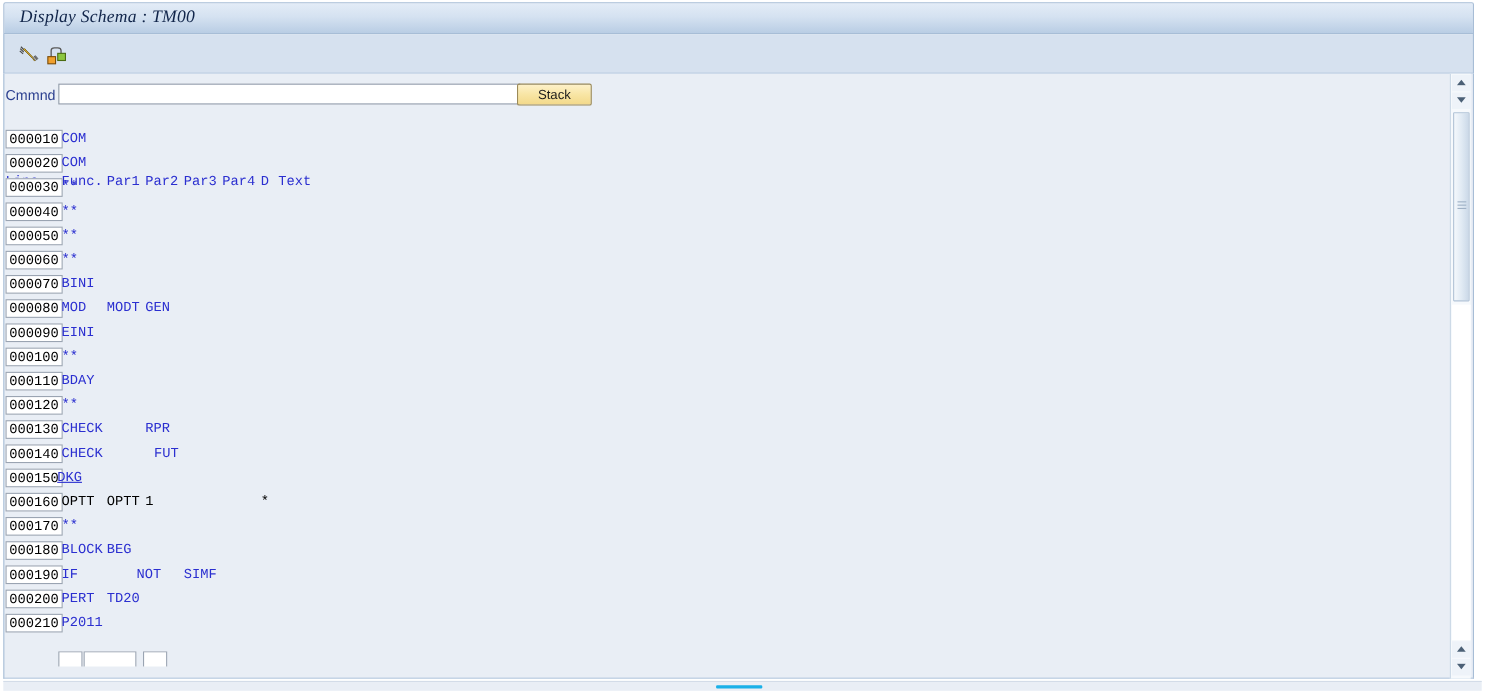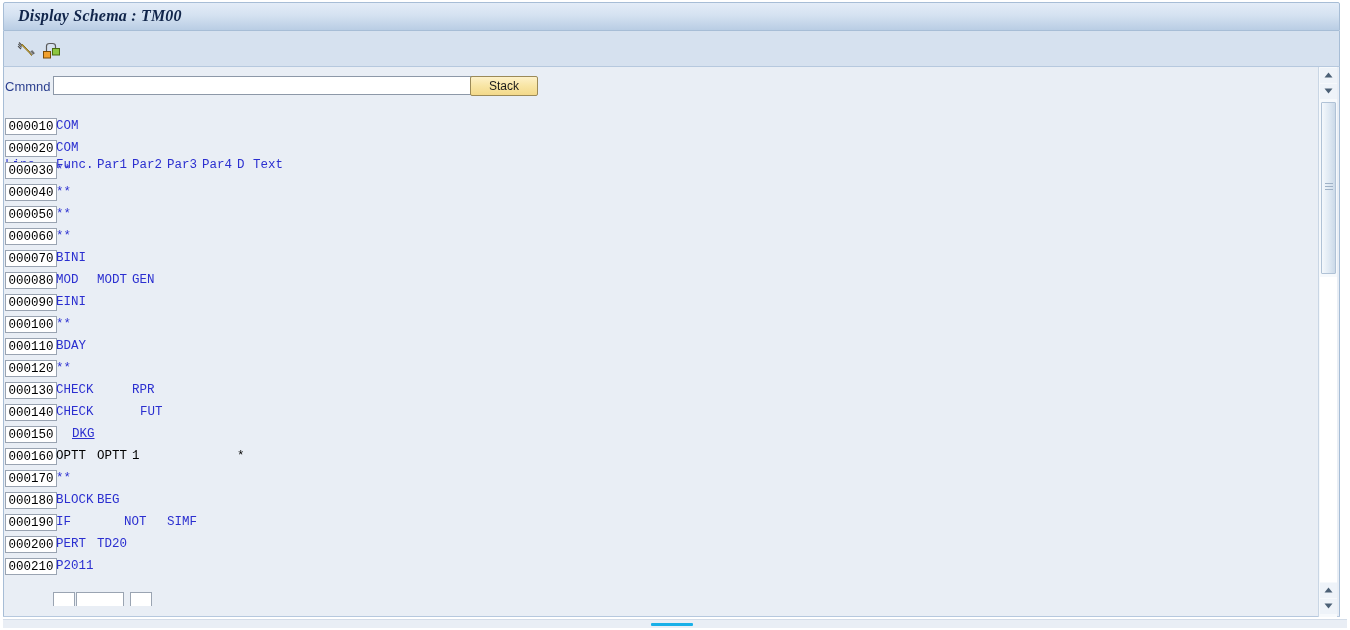--- a/index.html
+++ b/index.html
@@ -34,21 +34,21 @@
     border: 1px solid #a7bdd6;
     border-radius: 2px 2px 0 0;
     box-sizing: border-box;
   }
   #titlebar .title-text {
     position: absolute;
     left: 14px;
     top: 4px;
     font-family: "Liberation Serif", serif;
     font-size: 16px;
-    font-weight: bold;
+    font-weight: normal;
     font-style: italic;
     color: #11254a;
     letter-spacing: 0.2px;
     white-space: nowrap;
   }
 
   
   #toolbar {
     position: absolute;
     left: 3px; top: 31px;
@@ -408,21 +408,21 @@
         <span class="cell" style="left: 56px;">CHECK</span>
         <span class="cell" style="left: 132px;">RPR</span>
       </div>
       <div class="schema-row">
         <input type="text" class="line-no" value="000140" style="">
         <span class="cell" style="left: 56px;">CHECK</span>
         <span class="cell" style="left: 132px; margin-left: 8px;">FUT</span>
       </div>
       <div class="schema-row">
         <input type="text" class="line-no" value="000150" style="">
-        <span class="cell" style="left: 72px; text-decoration: underline;">DKG</span>
+        <span class="cell" style="left: 52px; text-decoration: underline;">DKG</span>
       </div>
       <div class="schema-row alt">
         <input type="text" class="line-no" value="000160" style="">
         <span class="cell" style="left: 56px;">OPTT</span>
         <span class="cell" style="left: 97px;">OPTT</span>
         <span class="cell" style="left: 132px;">1</span>
         <span class="cell" style="left: 237px;">*</span>
       </div>
       <div class="schema-row">
         <input type="text" class="line-no" value="000170" style="">

